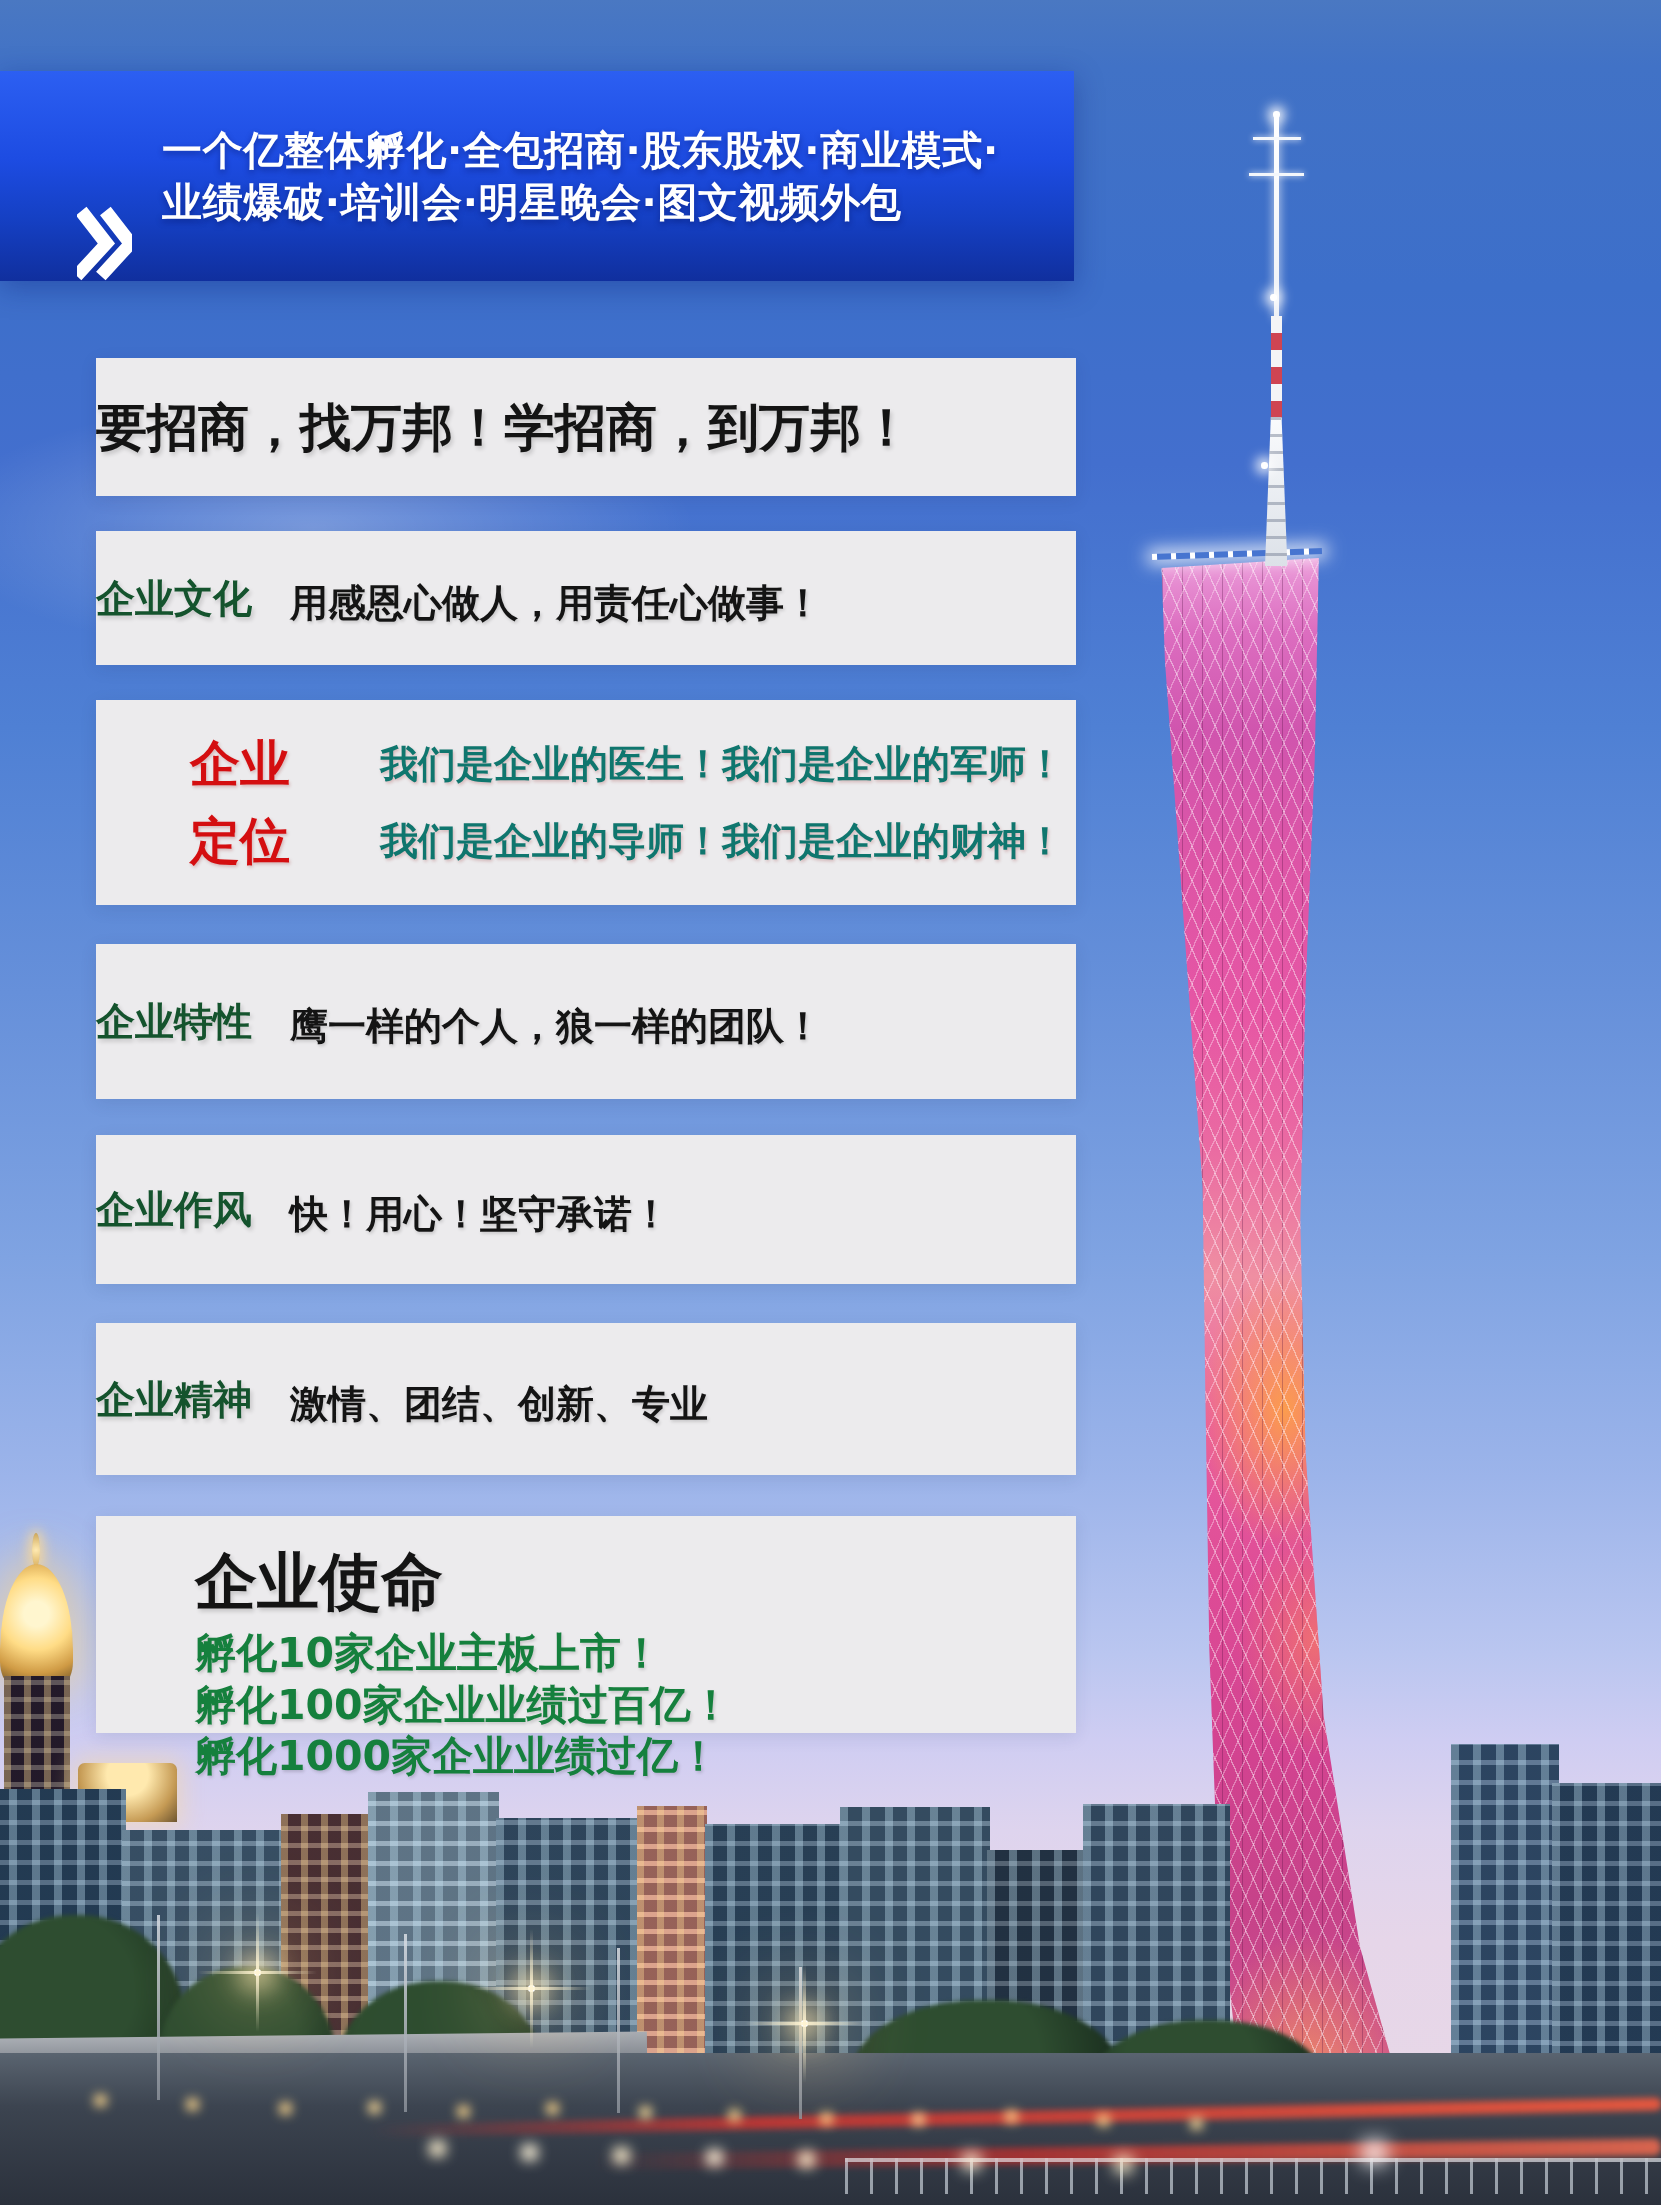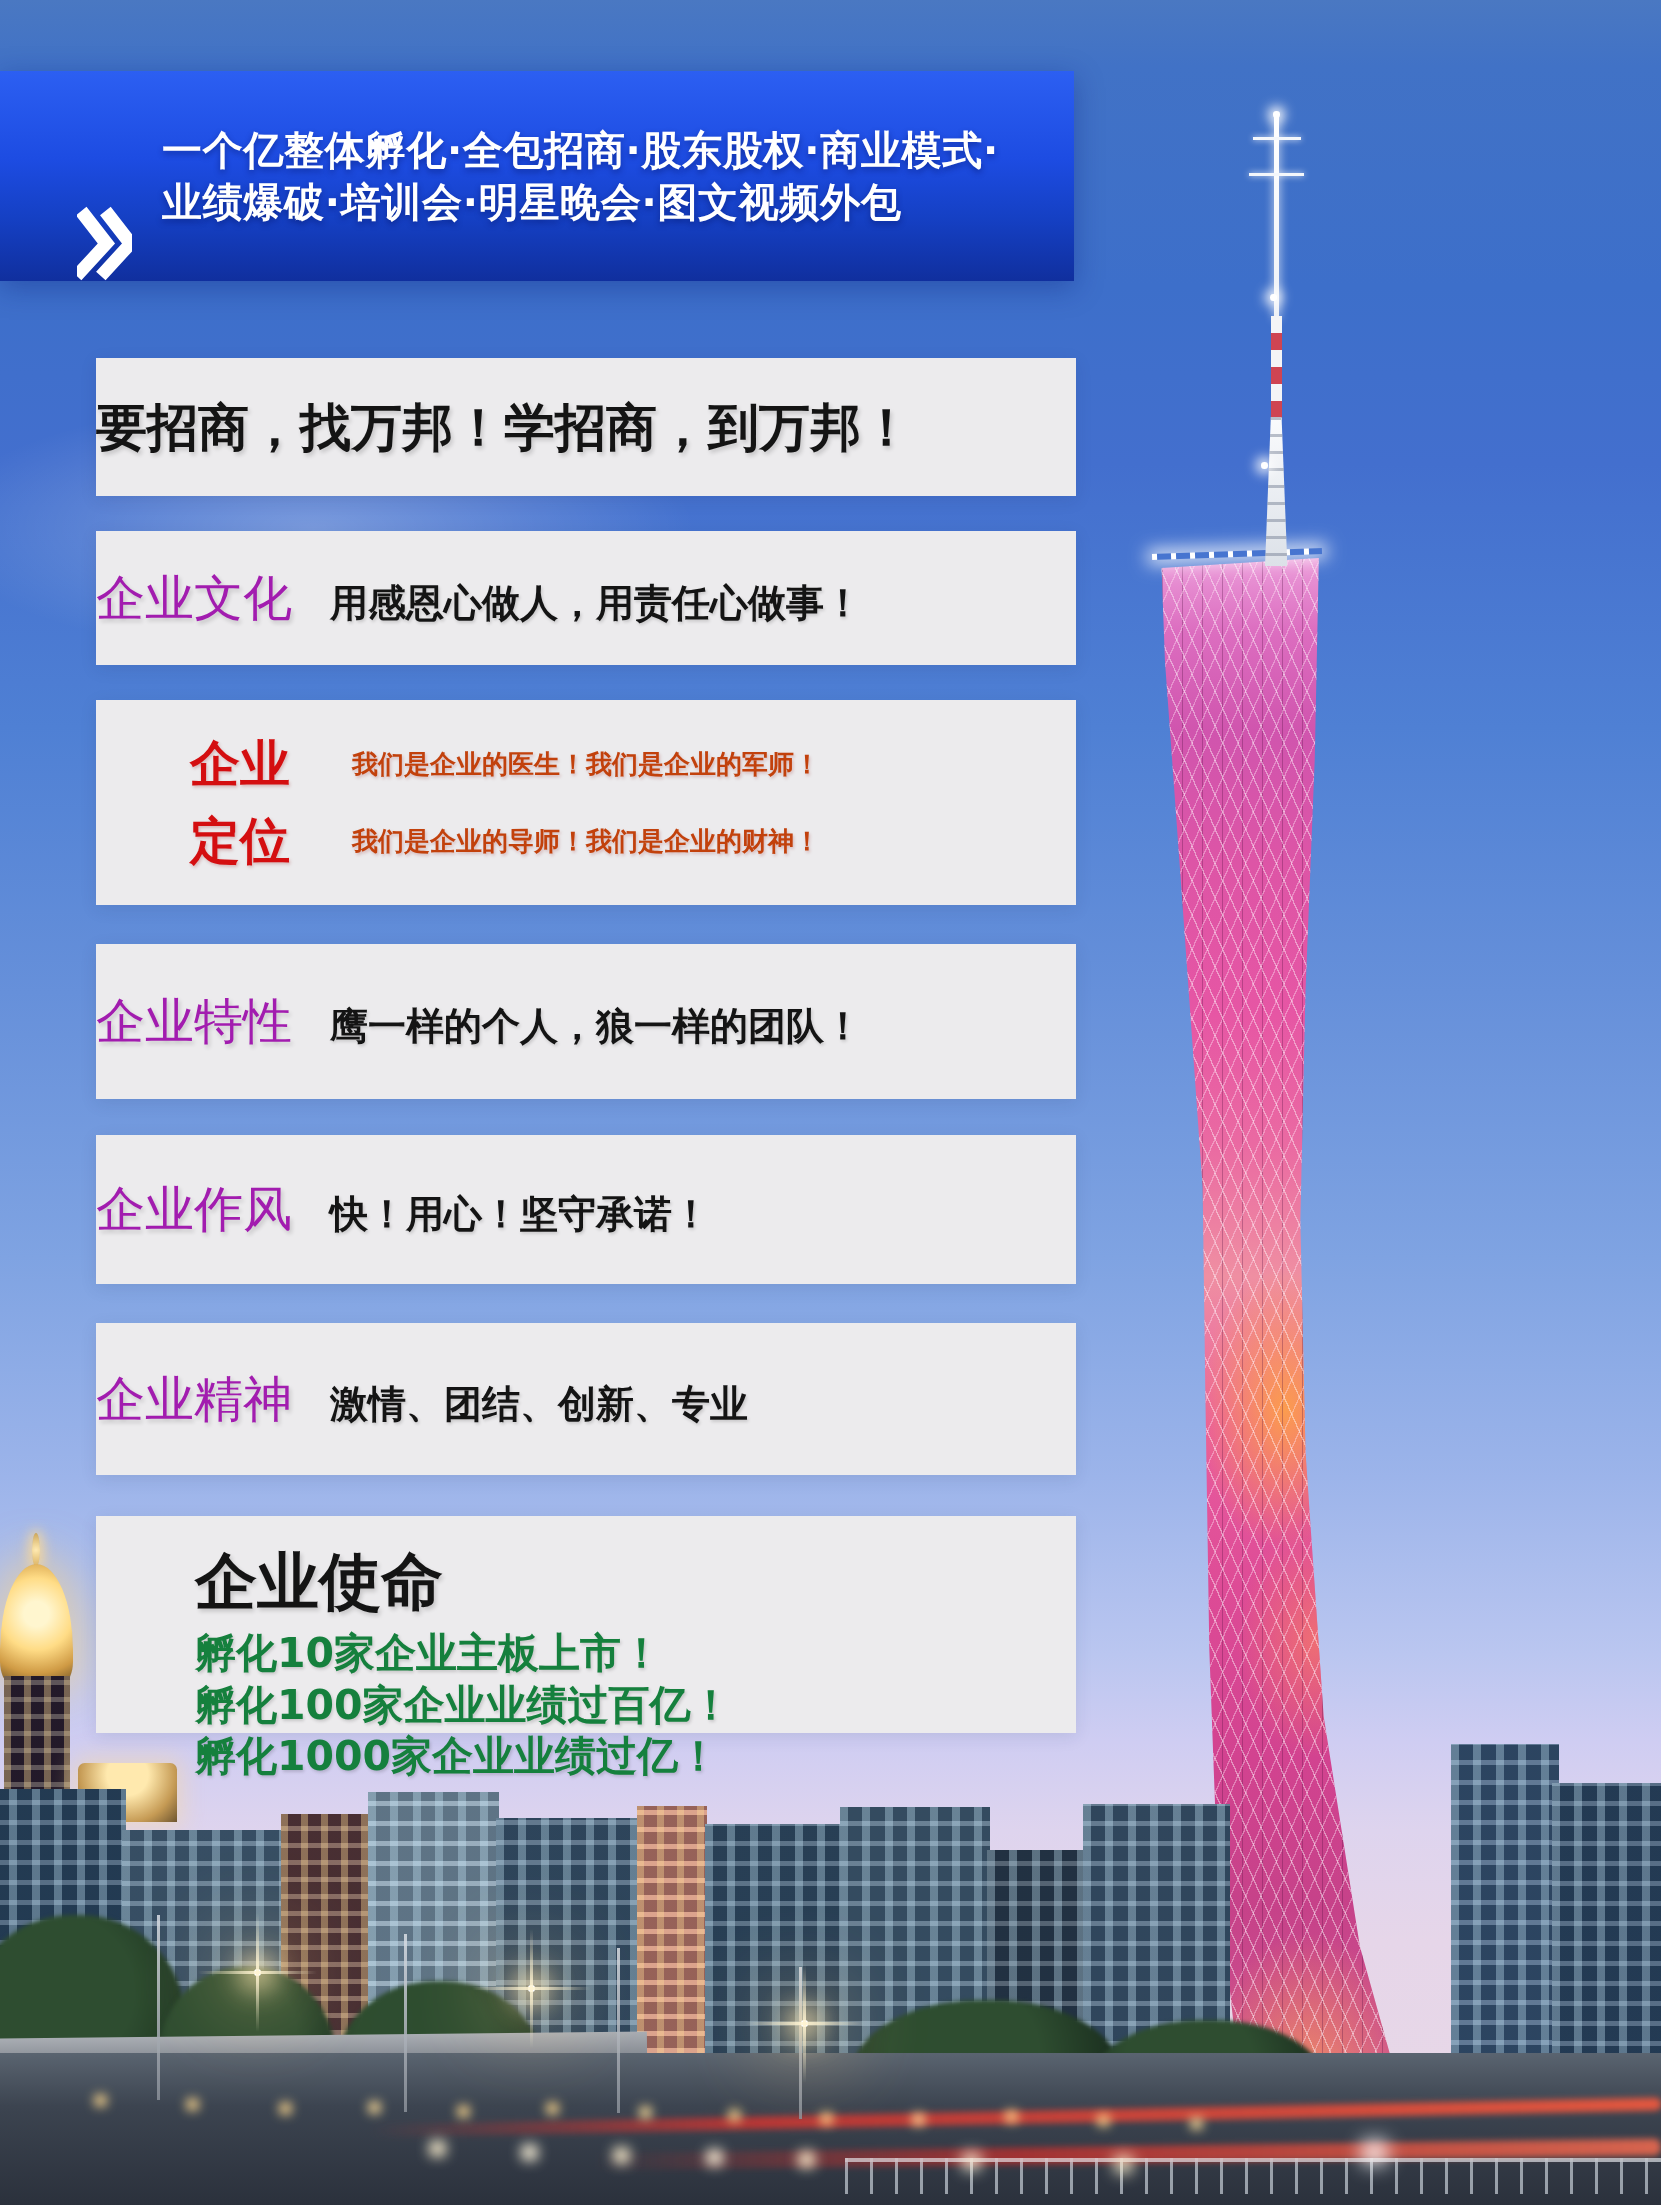--- a/index.html
+++ b/index.html
@@ -114,31 +114,31 @@
     display:flex;flex-direction:column;justify-content:center;gap:12px;}
   .banner-line{color:#ffffff;font-size:40px;font-weight:900;letter-spacing:0.7px;line-height:1;
     text-shadow:0 2.6px 6.6px rgba(0,16,90,.45);white-space:nowrap;}
 
   
   .panel{position:absolute;left:96px;width:980px;background:#ecebed;
     box-shadow:0 4px 16px rgba(30,40,80,.10);}
   .section{display:flex;align-items:center;box-sizing:border-box;}
   .slogan-text{font-size:51px;font-weight:900;color:#141414;line-height:1;white-space:nowrap;
     text-shadow:2px 2.6px 4px rgba(0,0,0,.16);}
-  .sec-title{font-size:49px;font-weight:400;color:#a21caf;line-height:1;white-space:nowrap;
+  .sec-title{font-size:39px;font-weight:700;color:#14532d;line-height:1;white-space:nowrap;
     text-shadow:2px 2.6px 4px rgba(0,0,0,.16);}
   .sec-sub{font-size:38px;font-weight:900;color:#141414;line-height:1;white-space:nowrap;
     margin-left:38px;position:relative;top:4.6px;text-shadow:1.3px 2px 3.3px rgba(0,0,0,.16);}
   .red-panel{display:flex;flex-direction:column;justify-content:center;gap:26.4px;
     padding-left:94px;box-sizing:border-box;}
   .red-row{display:flex;align-items:center;}
   .red-title{font-size:50px;font-weight:900;color:#d40e10;line-height:1;width:132px;
     text-shadow:1.3px 2px 3.3px rgba(130,0,0,.22);}
-  .red-text{font-size:26px;font-weight:900;color:#c2410c;line-height:1;white-space:nowrap;
-    margin-left:30px;text-shadow:1.3px 2px 3.3px rgba(130,0,0,.22);}
+  .red-text{font-size:38px;font-weight:900;color:#0f766e;line-height:1;white-space:nowrap;
+    margin-left:58px;text-shadow:1.3px 2px 3.3px rgba(130,0,0,.22);}
   .mission{padding:35px 0 0 99px;box-sizing:border-box;}
   .mission-title{font-size:62px;font-weight:900;color:#141414;line-height:1;
     text-shadow:2px 2.6px 4px rgba(0,0,0,.16);}
   .mission-lines{margin-top:20px;display:flex;flex-direction:column;gap:10.6px;}
   .mission-line{font-size:41px;font-weight:900;color:#15803d;line-height:1;white-space:nowrap;
     text-shadow:1.3px 2px 3.3px rgba(0,0,0,.16);}
 </style>
 </head>
 <body>
 

